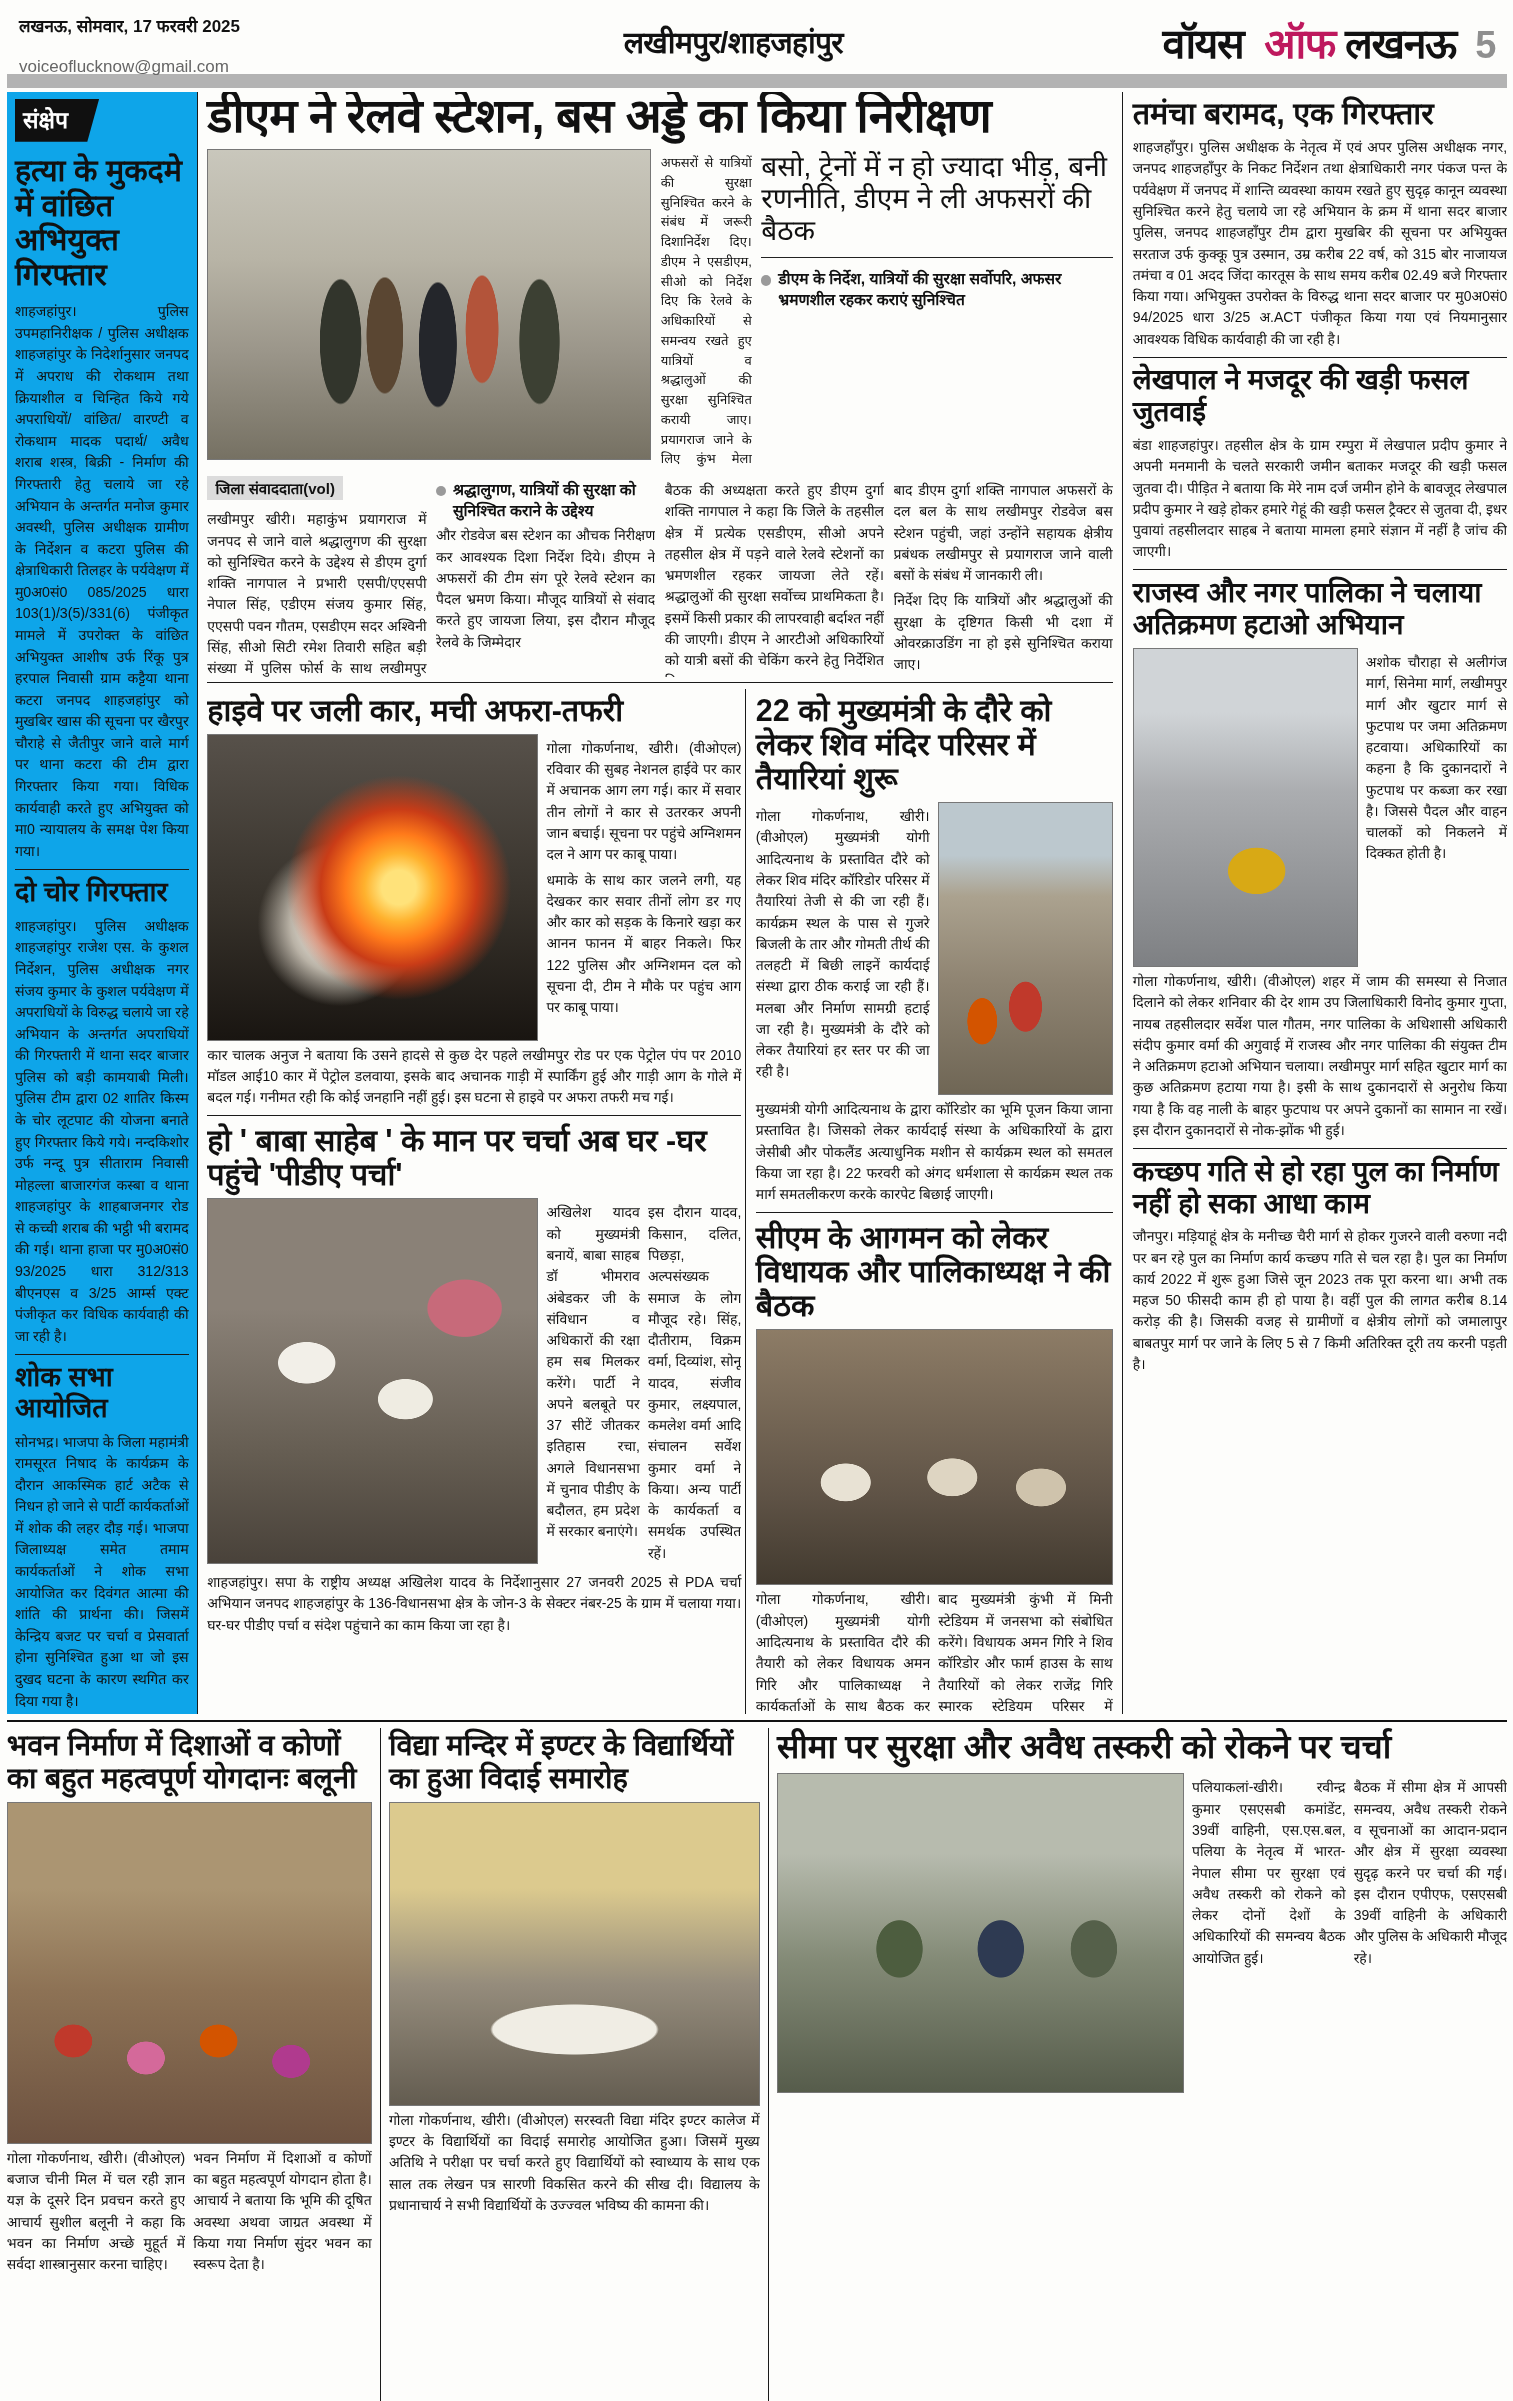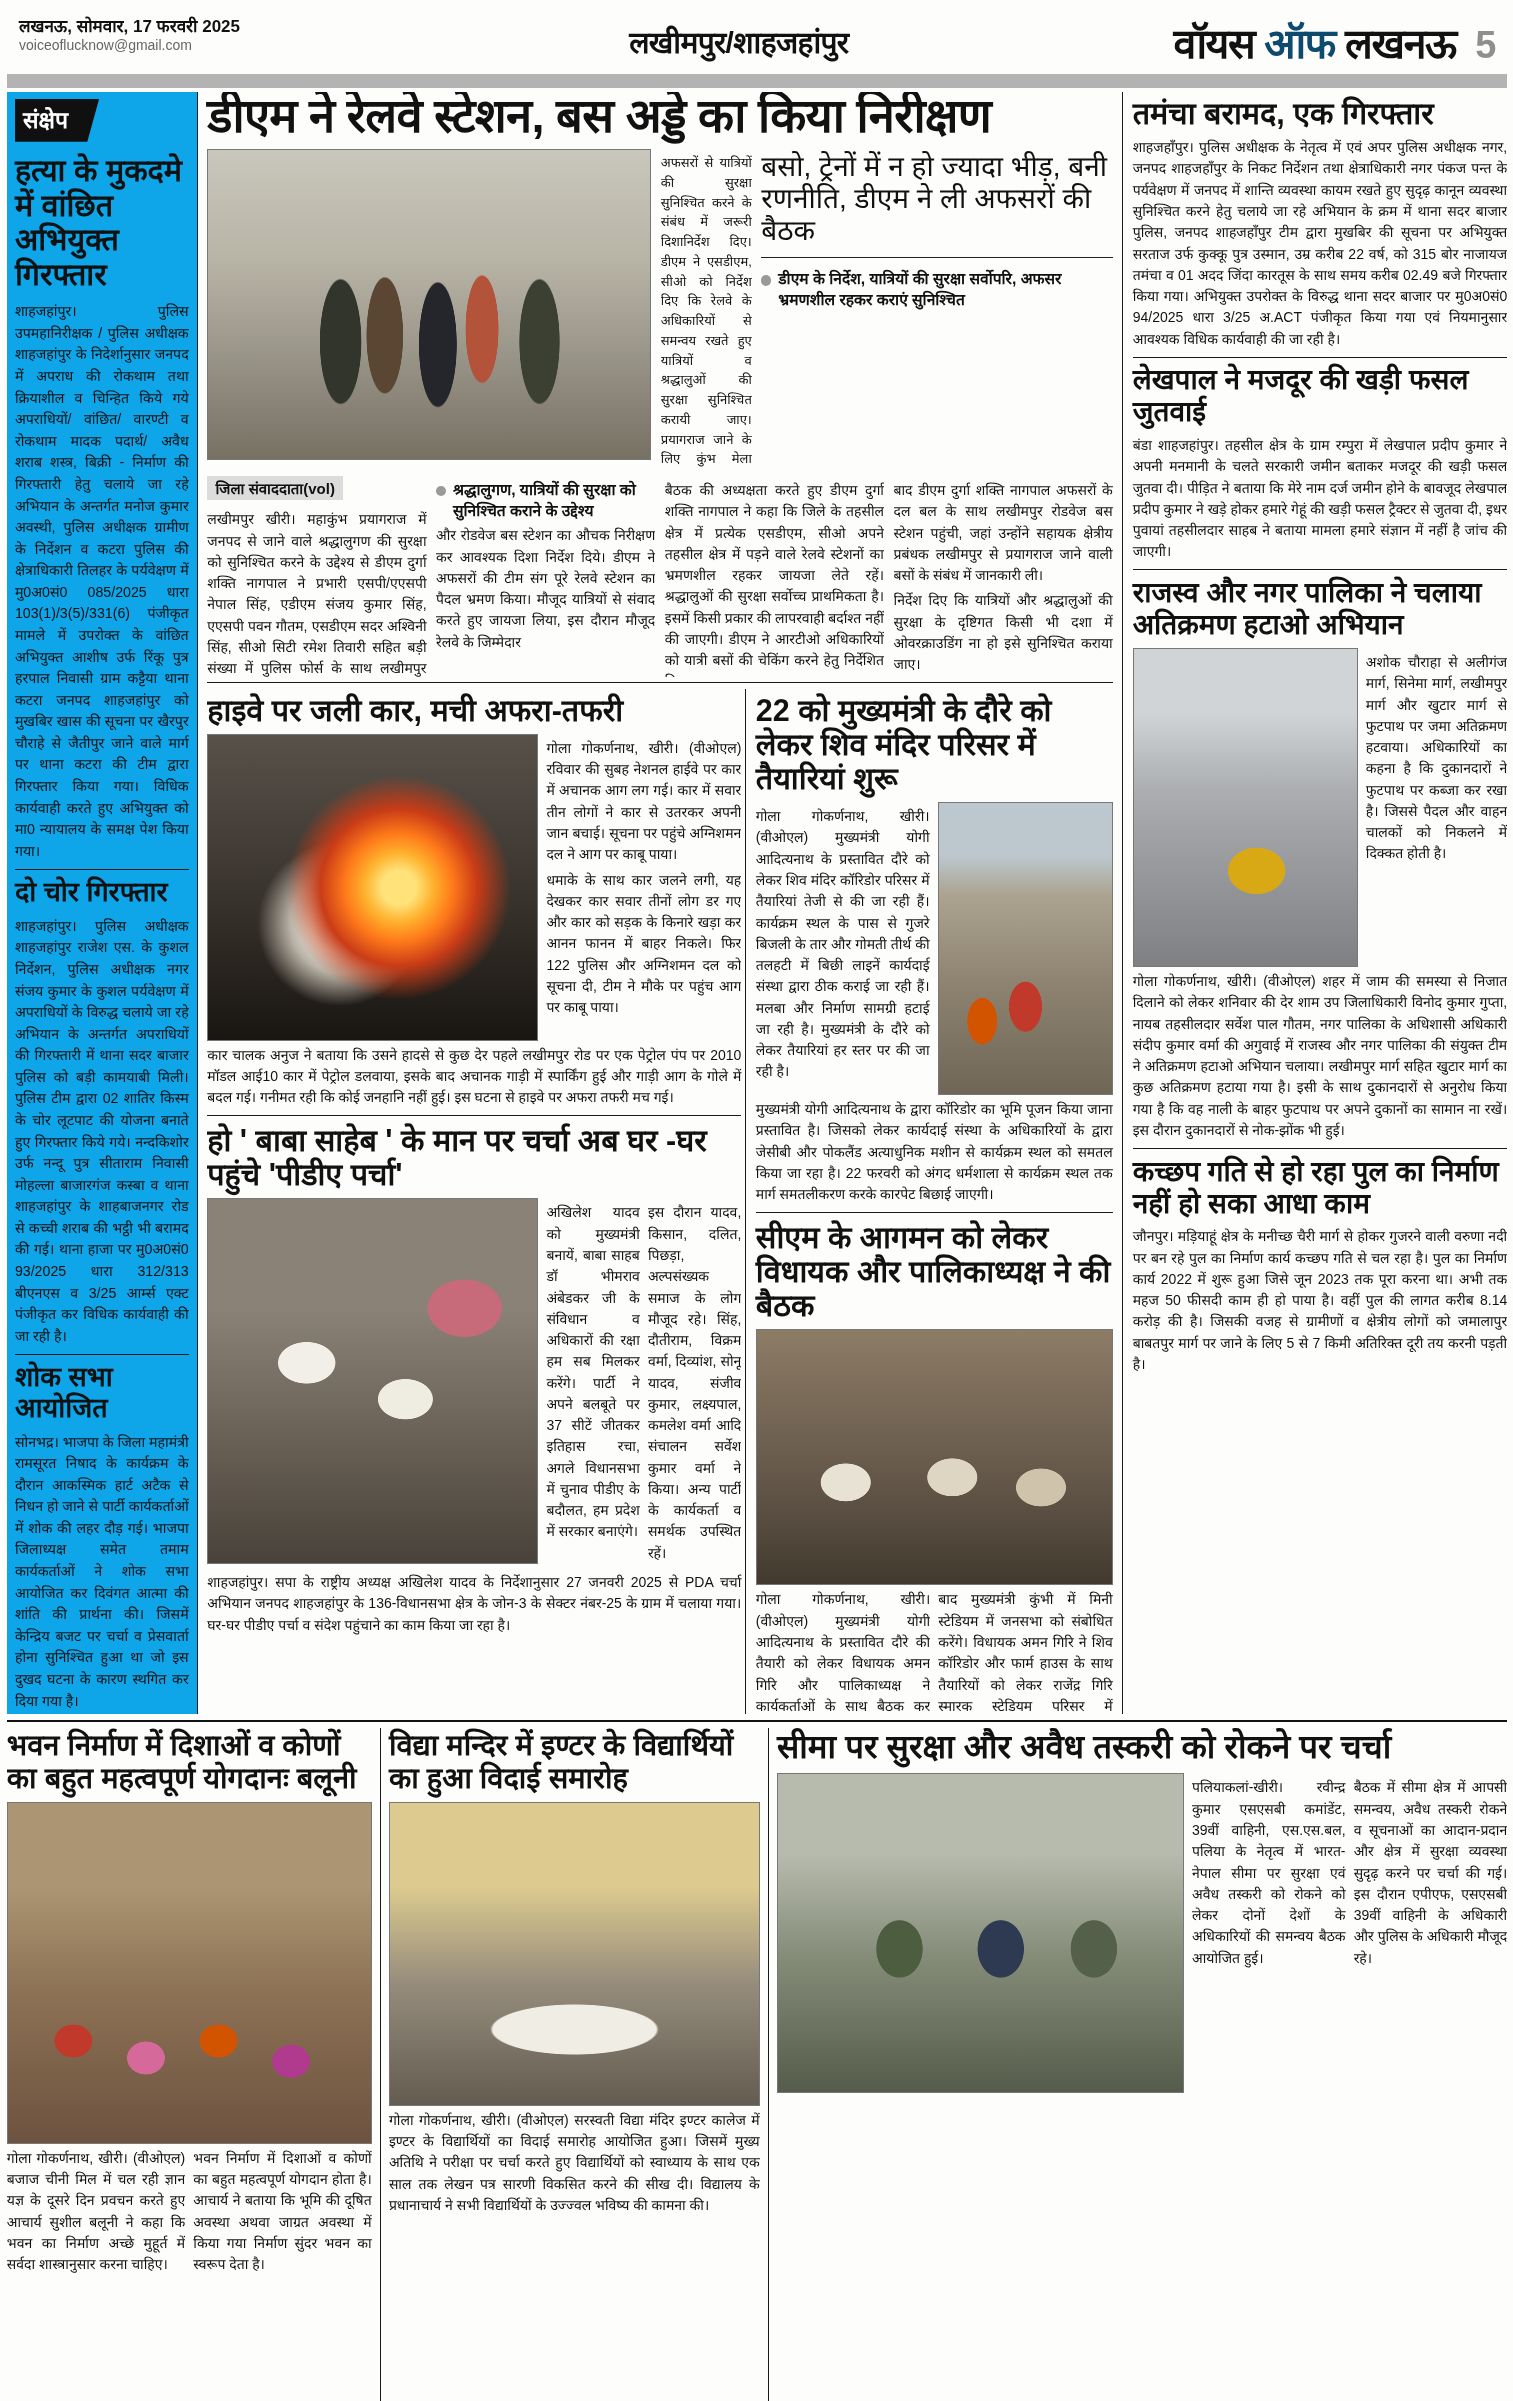--- a/index.html
+++ b/index.html
@@ -6,24 +6,24 @@
   html,body { background:#d8d8d8; }
   .page {
     width: 1514px; height: 2401px; margin: 0 auto; background:#fdfdfb;
     font-family: "Liberation Sans", sans-serif; color:#111;
     position: relative; overflow: hidden; padding: 4.1px 6.8px 0;
   }
   
   .masthead { display:flex; justify-content:space-between; align-items:flex-start; padding: 9.5px 12.2px 0; height: 65px; }
   .mh-left { width: 285px; }
   .date-line { font-size: 17px; font-weight: 800; }
-  .email { font-size: 14px; color:#666; margin-top: 0; }
+  .email { font-size: 17px; color:#666; margin-top: 20px; }
   .mh-center { font-size: 30px; font-weight: 900; align-self:center; letter-spacing:-0.7px; }
   .mh-right { font-size: 41px; font-weight: 900; letter-spacing:-1.4px; white-space:nowrap; }
-  .brand-of { color:#0c4a6e; }
+  .brand-of { color:#be185d;margin-left:11px; }
   .page-num { color:#8f8f8f; margin-left: 9.5px; font-size: 38px; }
   .rule-bar { height: 13.6px; background:#b3b3b3; margin: 5.4px 0 4.1px; }
 
   
   p.body { font-size: 14px; line-height: 1.52; text-align: justify; margin: 4.1px 0; }
   .vrule { border-right: 1.4px solid #1a1a1a; }
   hr.rule { border: 0; border-top: 1.4px solid #1a1a1a; margin: 6.8px 0; }
   .photo { border: 0.7px solid #777; flex: none; }
   .bullet { display:flex; gap: 6.8px; font-weight: 700; font-size: 15.6px; line-height: 1.32; margin: 4.1px 0; }
   .dot { width: 10.2px; height: 10.2px; border-radius: 50%; background:#9a9a9a; margin-top: 6.1px; flex: none; }

